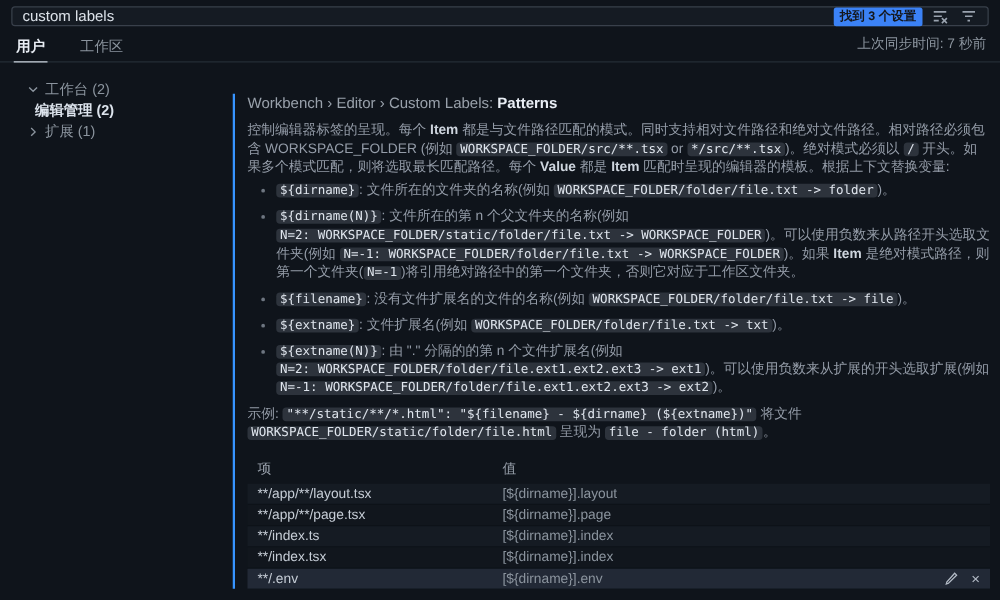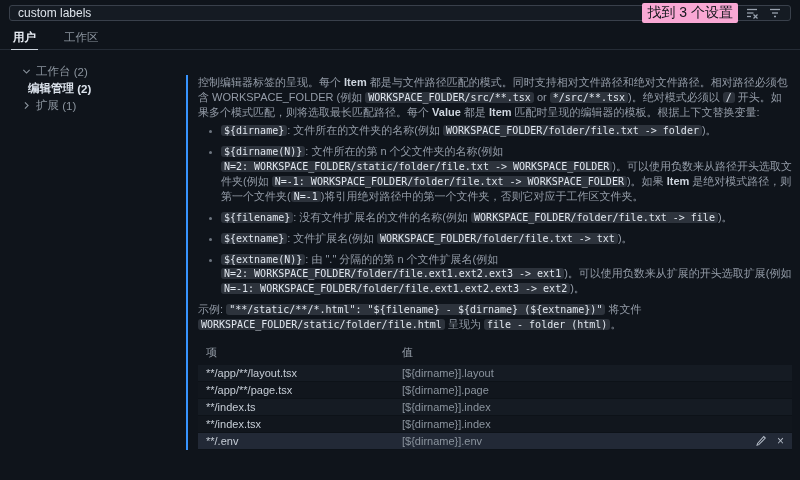--- a/index.html
+++ b/index.html
@@ -6,21 +6,21 @@
   html,body { margin:0; padding:0; width:800px; height:480px; overflow:hidden;
     background:#0f141b; color:#9aa3af;
     font-family:"Liberation Sans","DejaVu Sans",sans-serif; }
 
   
   .search-wrap { padding:5px 9px 4px; }
   .search-box { height:16px; background:#151b23; border:1px solid #39404b;
     border-radius:3px; display:flex; align-items:center; padding:0 6px; }
   .search-box input { flex:1; background:transparent; border:none; outline:none;
     color:#dde3ea; font-size:12px; font-family:inherit; padding:0 2px; }
-  .badge { background:#f9a8d4; color:#14171c; font-size:14px; font-weight:400;
+  .badge { background:#3b82f6; color:#14171c; font-size:10px; font-weight:700;
     padding:2px 5px; border-radius:2px; white-space:nowrap; line-height:1.1; }
   .icon-btn { width:18px; height:18px; display:flex; align-items:center;
     justify-content:center; margin-left:5px; color:#9aa3af; cursor:pointer; }
   .icon-btn svg { stroke:#9aa3af; }
 
   
   .tabs-row { display:flex; align-items:flex-end; padding:0 11px; height:25px;
     border-bottom:1px solid #252c36; }
   .tab { font-size:11.5px; padding:4px 2px 4px; margin-right:24px; color:#8b949e; cursor:pointer; }
   .tab.active { color:#e9eef5; font-weight:700; border-bottom:1px solid #ccd4dd; margin-bottom:-1px; }
@@ -89,20 +89,21 @@
           <line x1="4" y1="7" x2="10" y2="7"></line>
         <line x1="6" y1="10.5" x2="8" y2="10.5"></line>
       </svg>
     </span>
   </div>
 </div>
 
 <div class="tabs-row">
   <span class="tab active">用户</span>
   <span class="tab">工作区</span>
+  <span class="sync">上次同步时间: 7 秒前</span>
 </div>
 
 <div class="bodyrow">
 
   <div class="toc">
     <div class="toc-row">
       <span class="chev">
         <svg width="11" height="11" viewBox="0 0 14 14" fill="none" stroke-width="1.4">
           <polyline points="3,5 7,9 11,5"></polyline>
           </svg>
@@ -117,20 +118,23 @@
         <svg width="11" height="11" viewBox="0 0 14 14" fill="none" stroke-width="1.4">
           <polyline points="5,3 9,7 5,11"></polyline>
           </svg>
       </span>
       <span>扩展</span>&nbsp;<span>(1)</span>
     </div>
   </div>
 
   <div class="content">
     <div class="setting">
+      <div class="stitle">
+        <span>Workbench › Editor › Custom Labels: </span><b>Patterns</b>
+      </div>
 
       <div class="desc"><span>控制编辑器标签的呈现。每个 </span><span class="em">Item</span><span> 都是与文件路径匹配的模式。同时支持相对文件路径和绝对文件路径。相对路径必须包含 WORKSPACE_FOLDER (例如 </span><code>WORKSPACE_FOLDER/src/**.tsx</code><span> or </span><code>*/src/**.tsx</code><span>)。绝对模式必须以 </span><code>/</code><span> 开头。如果多个模式匹配，则将选取最长匹配路径。每个 </span><span class="em">Value</span><span> 都是 </span><span class="em">Item</span><span> 匹配时呈现的编辑器的模板。根据上下文替换变量:</span></div>
 
       <ul class="vars desc">
         <li><code>${dirname}</code><span>: 文件所在的文件夹的名称(例如 </span><code>WORKSPACE_FOLDER/folder/file.txt -&gt; folder</code><span>)。</span></li>
         <li><code>${dirname(N)}</code><span>: 文件所在的第 n 个父文件夹的名称(例如 </span><code>N=2: WORKSPACE_FOLDER/static/folder/file.txt -&gt; WORKSPACE_FOLDER</code><span>)。可以使用负数来从路径开头选取文件夹(例如 </span><code>N=-1: WORKSPACE_FOLDER/folder/file.txt -&gt; WORKSPACE_FOLDER</code><span>)。如果 </span><span class="em">Item</span><span> 是绝对模式路径，则第一个文件夹(</span><code>N=-1</code><span>)将引用绝对路径中的第一个文件夹，否则它对应于工作区文件夹。</span></li>
         <li><code>${filename}</code><span>: 没有文件扩展名的文件的名称(例如 </span><code>WORKSPACE_FOLDER/folder/file.txt -&gt; file</code><span>)。</span></li>
         <li><code>${extname}</code><span>: 文件扩展名(例如 </span><code>WORKSPACE_FOLDER/folder/file.txt -&gt; txt</code><span>)。</span></li>
         <li><code>${extname(N)}</code><span>: 由 "." 分隔的的第 n 个文件扩展名(例如 </span><code>N=2: WORKSPACE_FOLDER/folder/file.ext1.ext2.ext3 -&gt; ext1</code><span>)。可以使用负数来从扩展的开头选取扩展(例如 </span><code>N=-1: WORKSPACE_FOLDER/folder/file.ext1.ext2.ext3 -&gt; ext2</code><span>)。</span></li>
       </ul>

